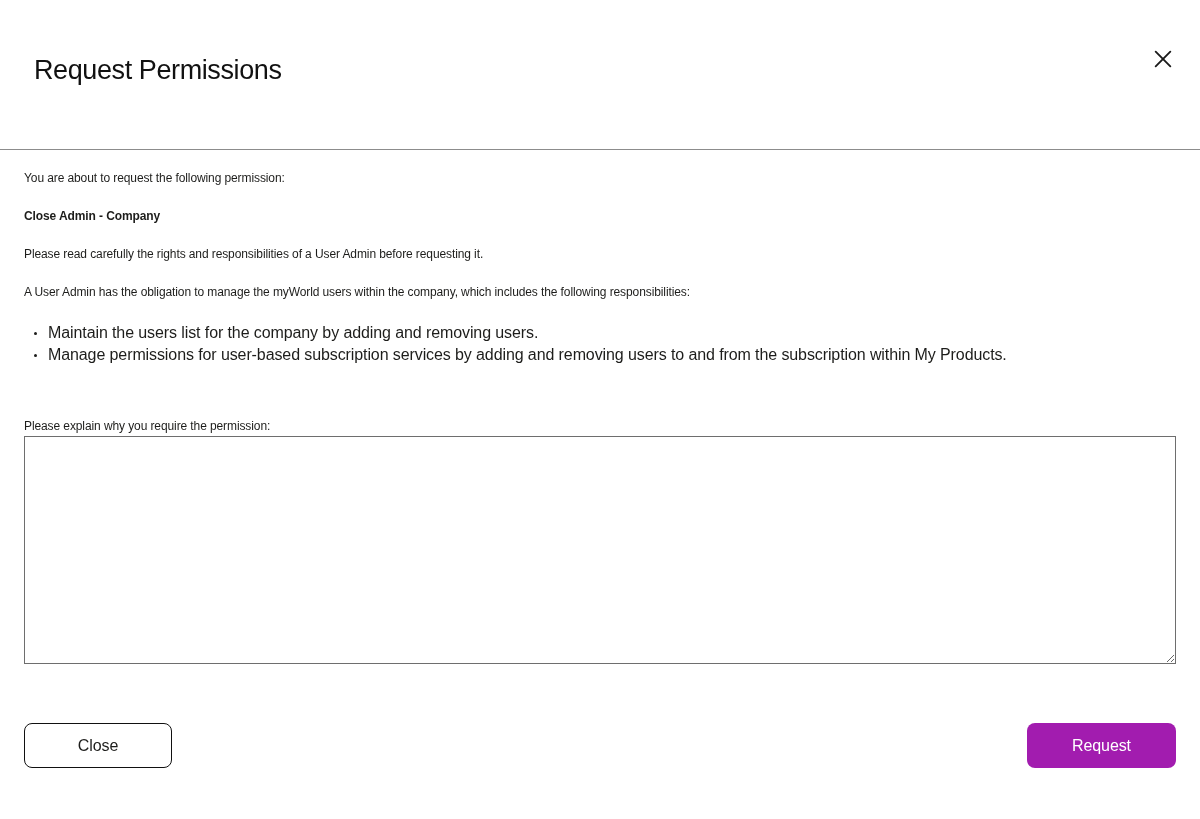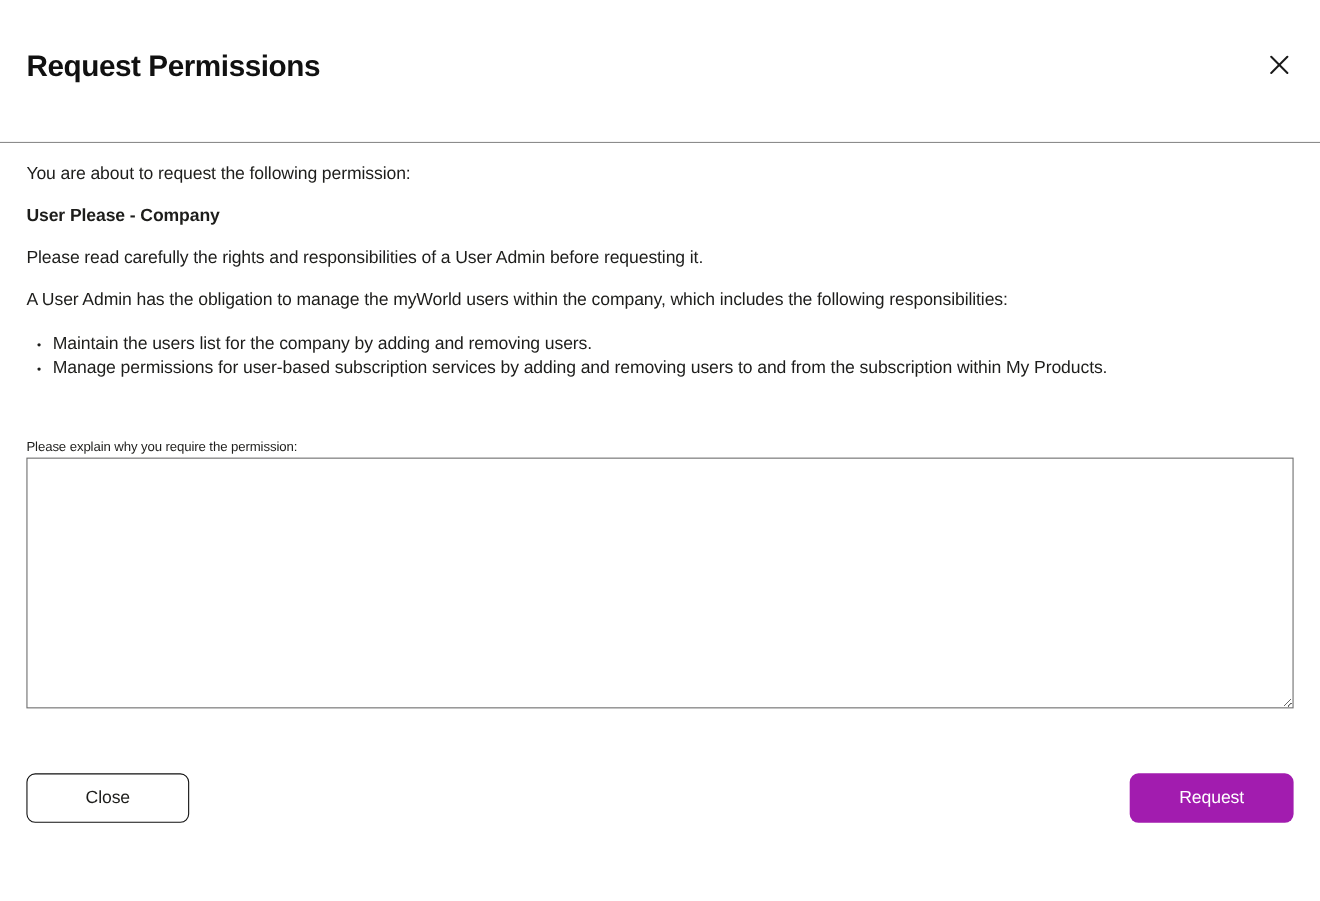--- a/index.html
+++ b/index.html
@@ -10,24 +10,24 @@
     background: #ffffff;
     font-family: "Liberation Sans", sans-serif;
     color: #1d1d1b;
     overflow: hidden;
   }
   .dialog { position: relative; width: 1200px; height: 819px; background: #fff; }
 
   
   .dialog-header { position: relative; padding: 42px 24px 51px 24px; }
   .dialog-title {
-    margin: 0;
+    margin: 10px;
     font-size: 27px;
     line-height: 36px;
-    font-weight: 700;
+    font-weight: 400;
     letter-spacing: -0.4px;
     color: #111111;
   }
   .close-btn {
     position: absolute;
     top: 44px;
     right: 22px;
     width: 30px;
     height: 30px;
     padding: 3px;
@@ -39,21 +39,21 @@
     justify-content: center;
   }
   .close-btn svg { display: block; }
 
   .divider { height: 1px; background: #8c8c8c; width: 100%; }
 
   
   .dialog-body { padding: 0 24px; }
   .dialog-body p {
     margin: 19px 0 0 0;
-    font-size: 16px;
+    font-size: 12px;
     line-height: 19px;
     letter-spacing: -0.1px;
   }
   .dialog-body p.bold { font-weight: 700; }
 
   .resp-list {
     margin: 20px 0 0 0;
     padding: 0 0 0 10px;
     list-style: none;
   }
@@ -143,21 +143,21 @@
         <line x1="4" y1="4" x2="20" y2="20" stroke="#1a1a1a" stroke-width="2" stroke-linecap="round"></line>
         <line x1="20" y1="4" x2="4" y2="20" stroke="#1a1a1a" stroke-width="2" stroke-linecap="round"></line>
       </svg>
     </button>
   </header>
 
   <div class="divider"></div>
 
   <main class="dialog-body">
     <p>You are about to request the following permission:</p>
-    <p class="bold">User Please - Company</p>
+    <p class="bold">Close Admin - Company</p>
     <p>Please read carefully the rights and responsibilities of a User Admin before requesting it.</p>
     <p>A User Admin has the obligation to manage the myWorld users within the company, which includes the following responsibilities:</p>
 
     <ul class="resp-list">
       <li>Maintain the users list for the company by adding and removing users.</li>
       <li>Manage permissions for user-based subscription services by adding and removing users to and from the subscription within My Products.</li>
     </ul>
 
     <label class="reason-label" for="reason">Please explain why you require the permission:</label>
     <textarea id="reason" class="reason-textarea" style=""></textarea>

